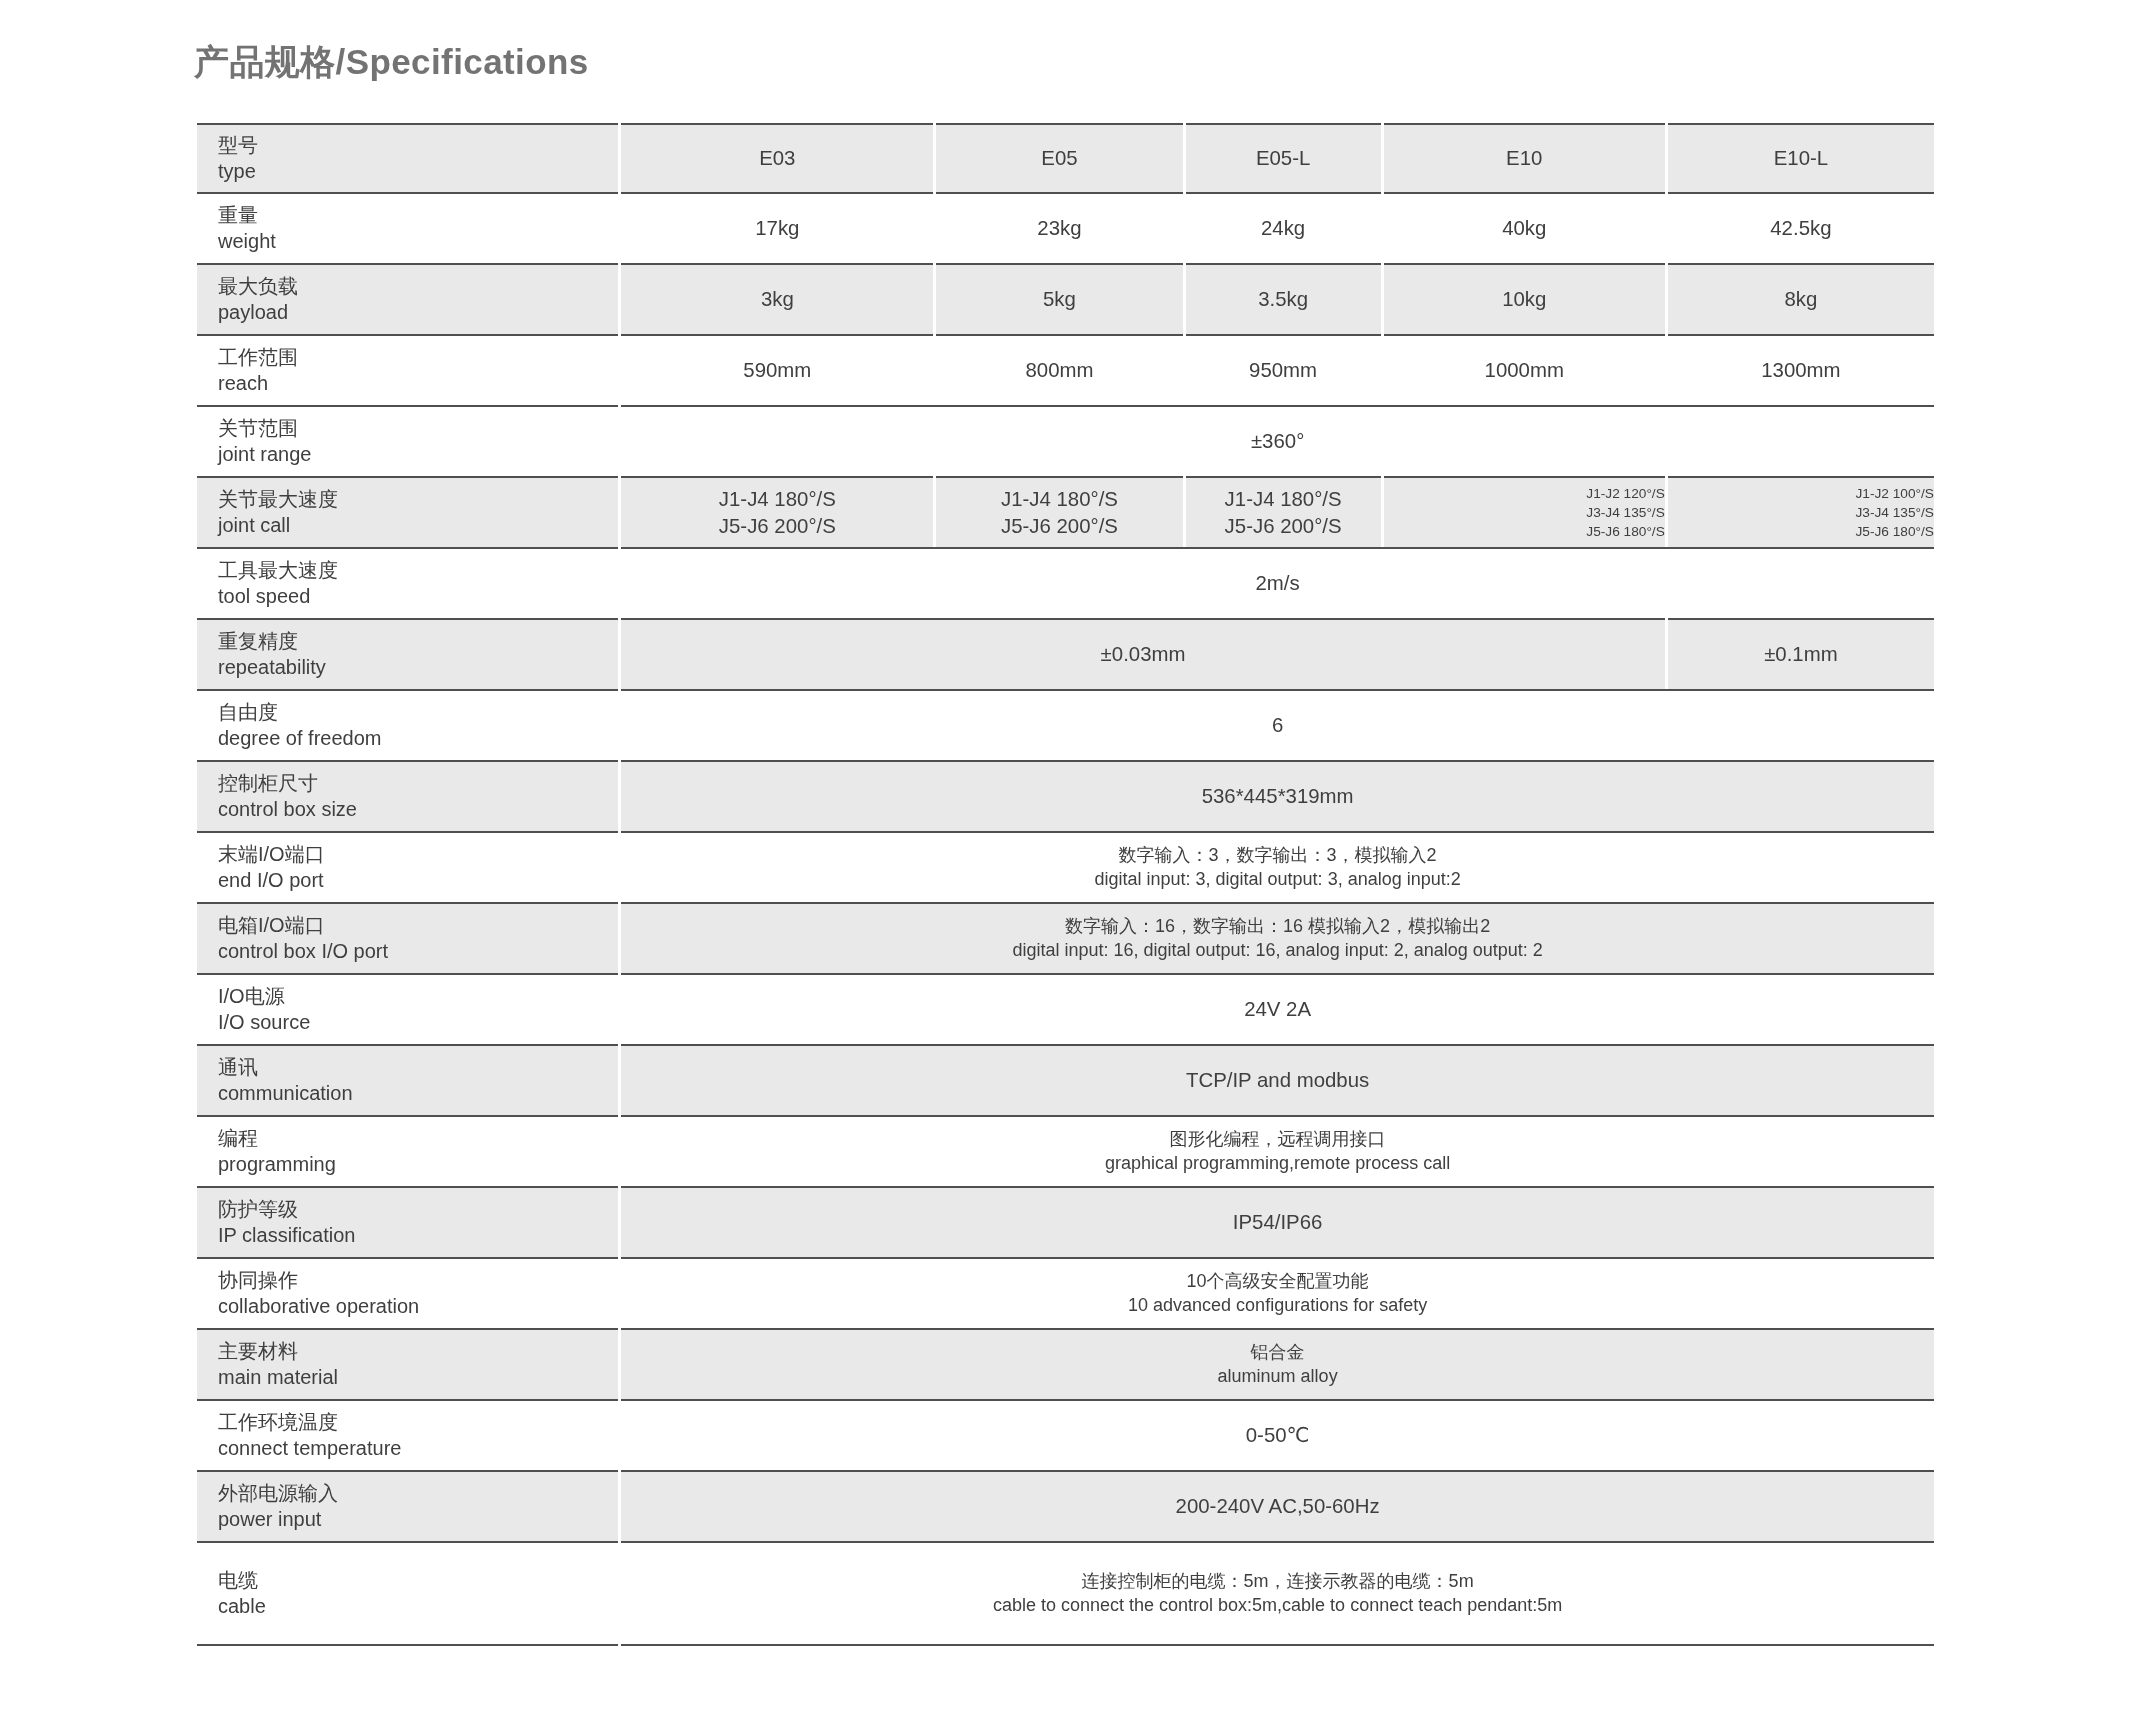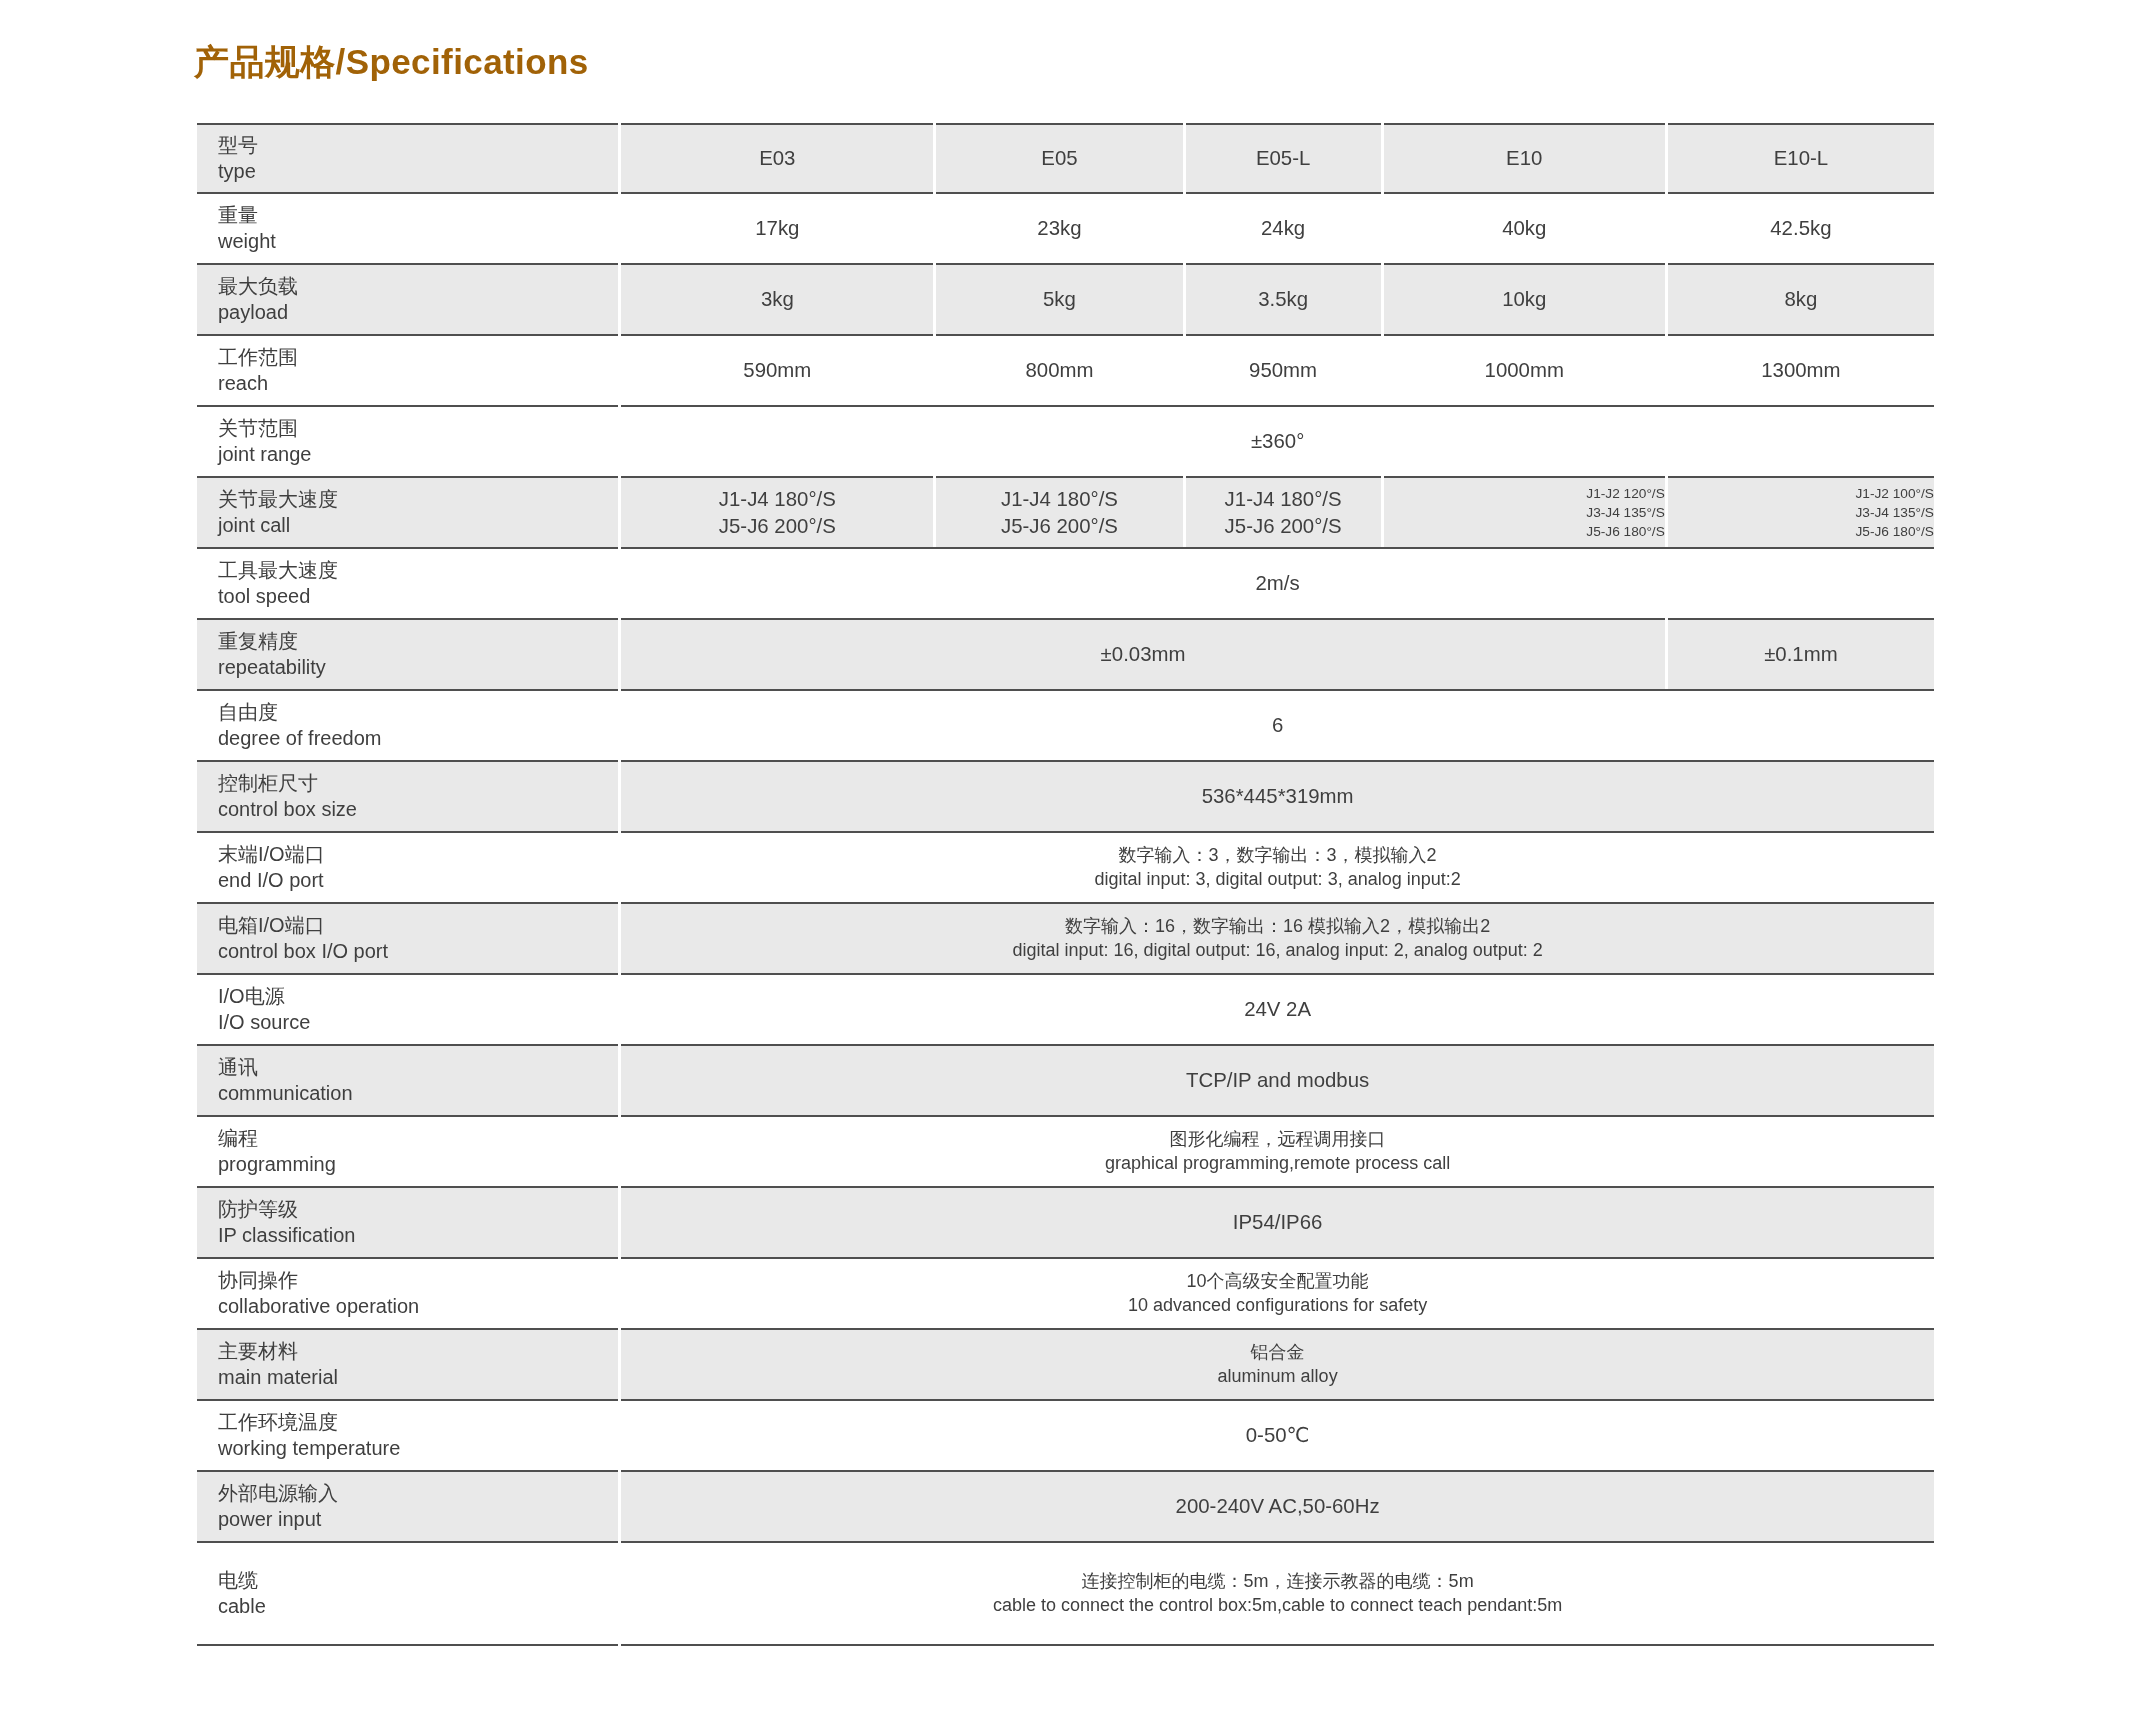--- a/index.html
+++ b/index.html
@@ -3,21 +3,21 @@
 <meta charset="utf-8">
 <style>
   html,body{margin:0;padding:0;}
   body{
     width:2140px;height:1733px;background:#ffffff;position:relative;
     font-family:"Liberation Sans","DejaVu Sans",sans-serif;
     color:#3f3f3f;
   }
   .page-title{
     position:absolute;left:194px;top:39px;
-    font-size:35px;font-weight:bold;color:#a16207;letter-spacing:0.4px;
+    font-size:35px;font-weight:bold;color:#737373;letter-spacing:0.4px;
   }
   table.spec{
     position:absolute;left:194px;top:123px;width:1743px;
     border-collapse:separate;border-spacing:3.1px 0;table-layout:fixed;
   }
   td{
     box-sizing:border-box;
     border-top:2.2px solid #4f4f4f;
     padding:0;margin:0;
     vertical-align:middle;text-align:center;
@@ -188,21 +188,21 @@
 
   <tr class="grey">
     <td class="lab">主要材料
 main material</td>
     <td colspan="5" class="long">铝合金
 aluminum alloy</td>
   </tr>
 
   <tr>
     <td class="lab">工作环境温度
-working temperature</td>
+connect temperature</td>
     <td colspan="5">0-50℃</td>
   </tr>
 
   <tr class="grey">
     <td class="lab">外部电源输入
 power input</td>
     <td colspan="5">200-240V AC,50-60Hz</td>
   </tr>
 
   <tr class="last">

